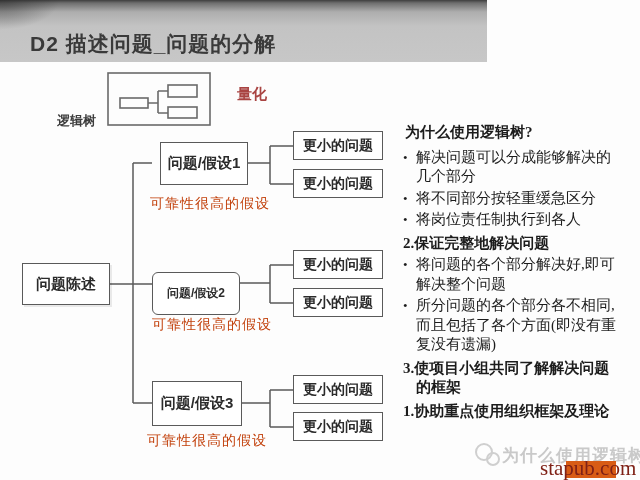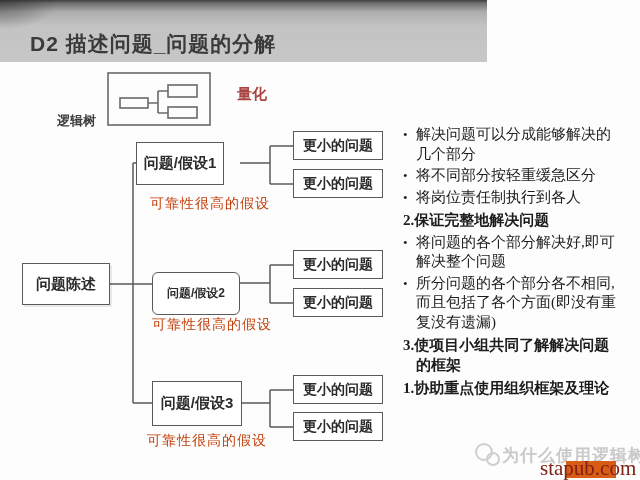--- a/index.html
+++ b/index.html
@@ -21,21 +21,21 @@
 
   
   .connectors{position:absolute;left:0;top:0;pointer-events:none;}
 
   
   .nbox{position:absolute;box-sizing:border-box;border:1.6px solid #5a5a5a;background:#fff;
         display:flex;align-items:center;justify-content:center;
         font-weight:700;color:#2b2b2b;white-space:nowrap;}
   .root{left:22px;top:263px;width:88px;height:42px;font-size:15px;
         box-shadow:2px 2px 0 rgba(0,0,0,.08);}
-  .hyp1{left:136px;top:142px;width:88px;height:43px;font-size:15px;}
+  .hyp1{left:160px;top:142px;width:88px;height:43px;font-size:15px;}
   .hyp2{left:152px;top:272px;width:88px;height:43px;font-size:12px;border-radius:6px;}
   .hyp3{left:152px;top:381px;width:90px;height:45px;font-size:15px;}
   .leaf{left:293px;width:90px;height:29px;font-size:14px;}
   .l1{top:131px;}.l2{top:169px;}.l3{top:250px;}.l4{top:288px;}.l5{top:375px;}.l6{top:412px;}
 
   .wm{position:absolute;font-size:14px;color:#c2410c;letter-spacing:1px;white-space:nowrap;}
   .wm1{left:150px;top:195px;}
   .wm2{left:152px;top:316px;}
   .wm3{left:147px;top:432px;}
 
@@ -95,20 +95,21 @@
   <div class="nbox leaf l3">更小的问题</div>
   <div class="nbox leaf l4">更小的问题</div>
   <div class="nbox leaf l5">更小的问题</div>
   <div class="nbox leaf l6">更小的问题</div>
 
   <div class="wm wm1">可靠性很高的假设</div>
   <div class="wm wm2">可靠性很高的假设</div>
   <div class="wm wm3">可靠性很高的假设</div>
 
   <div class="panel">
+    <div class="p-head">为什么使用逻辑树?</div>
 
     <div class="bullet">
       <span class="bk">•</span>
       <span class="bt">解决问题可以分成能够解决的几个部分</span>
     </div>
     <div class="bullet">
       <span class="bk">•</span>
       <span class="bt">将不同部分按轻重缓急区分</span>
     </div>
     <div class="bullet">

